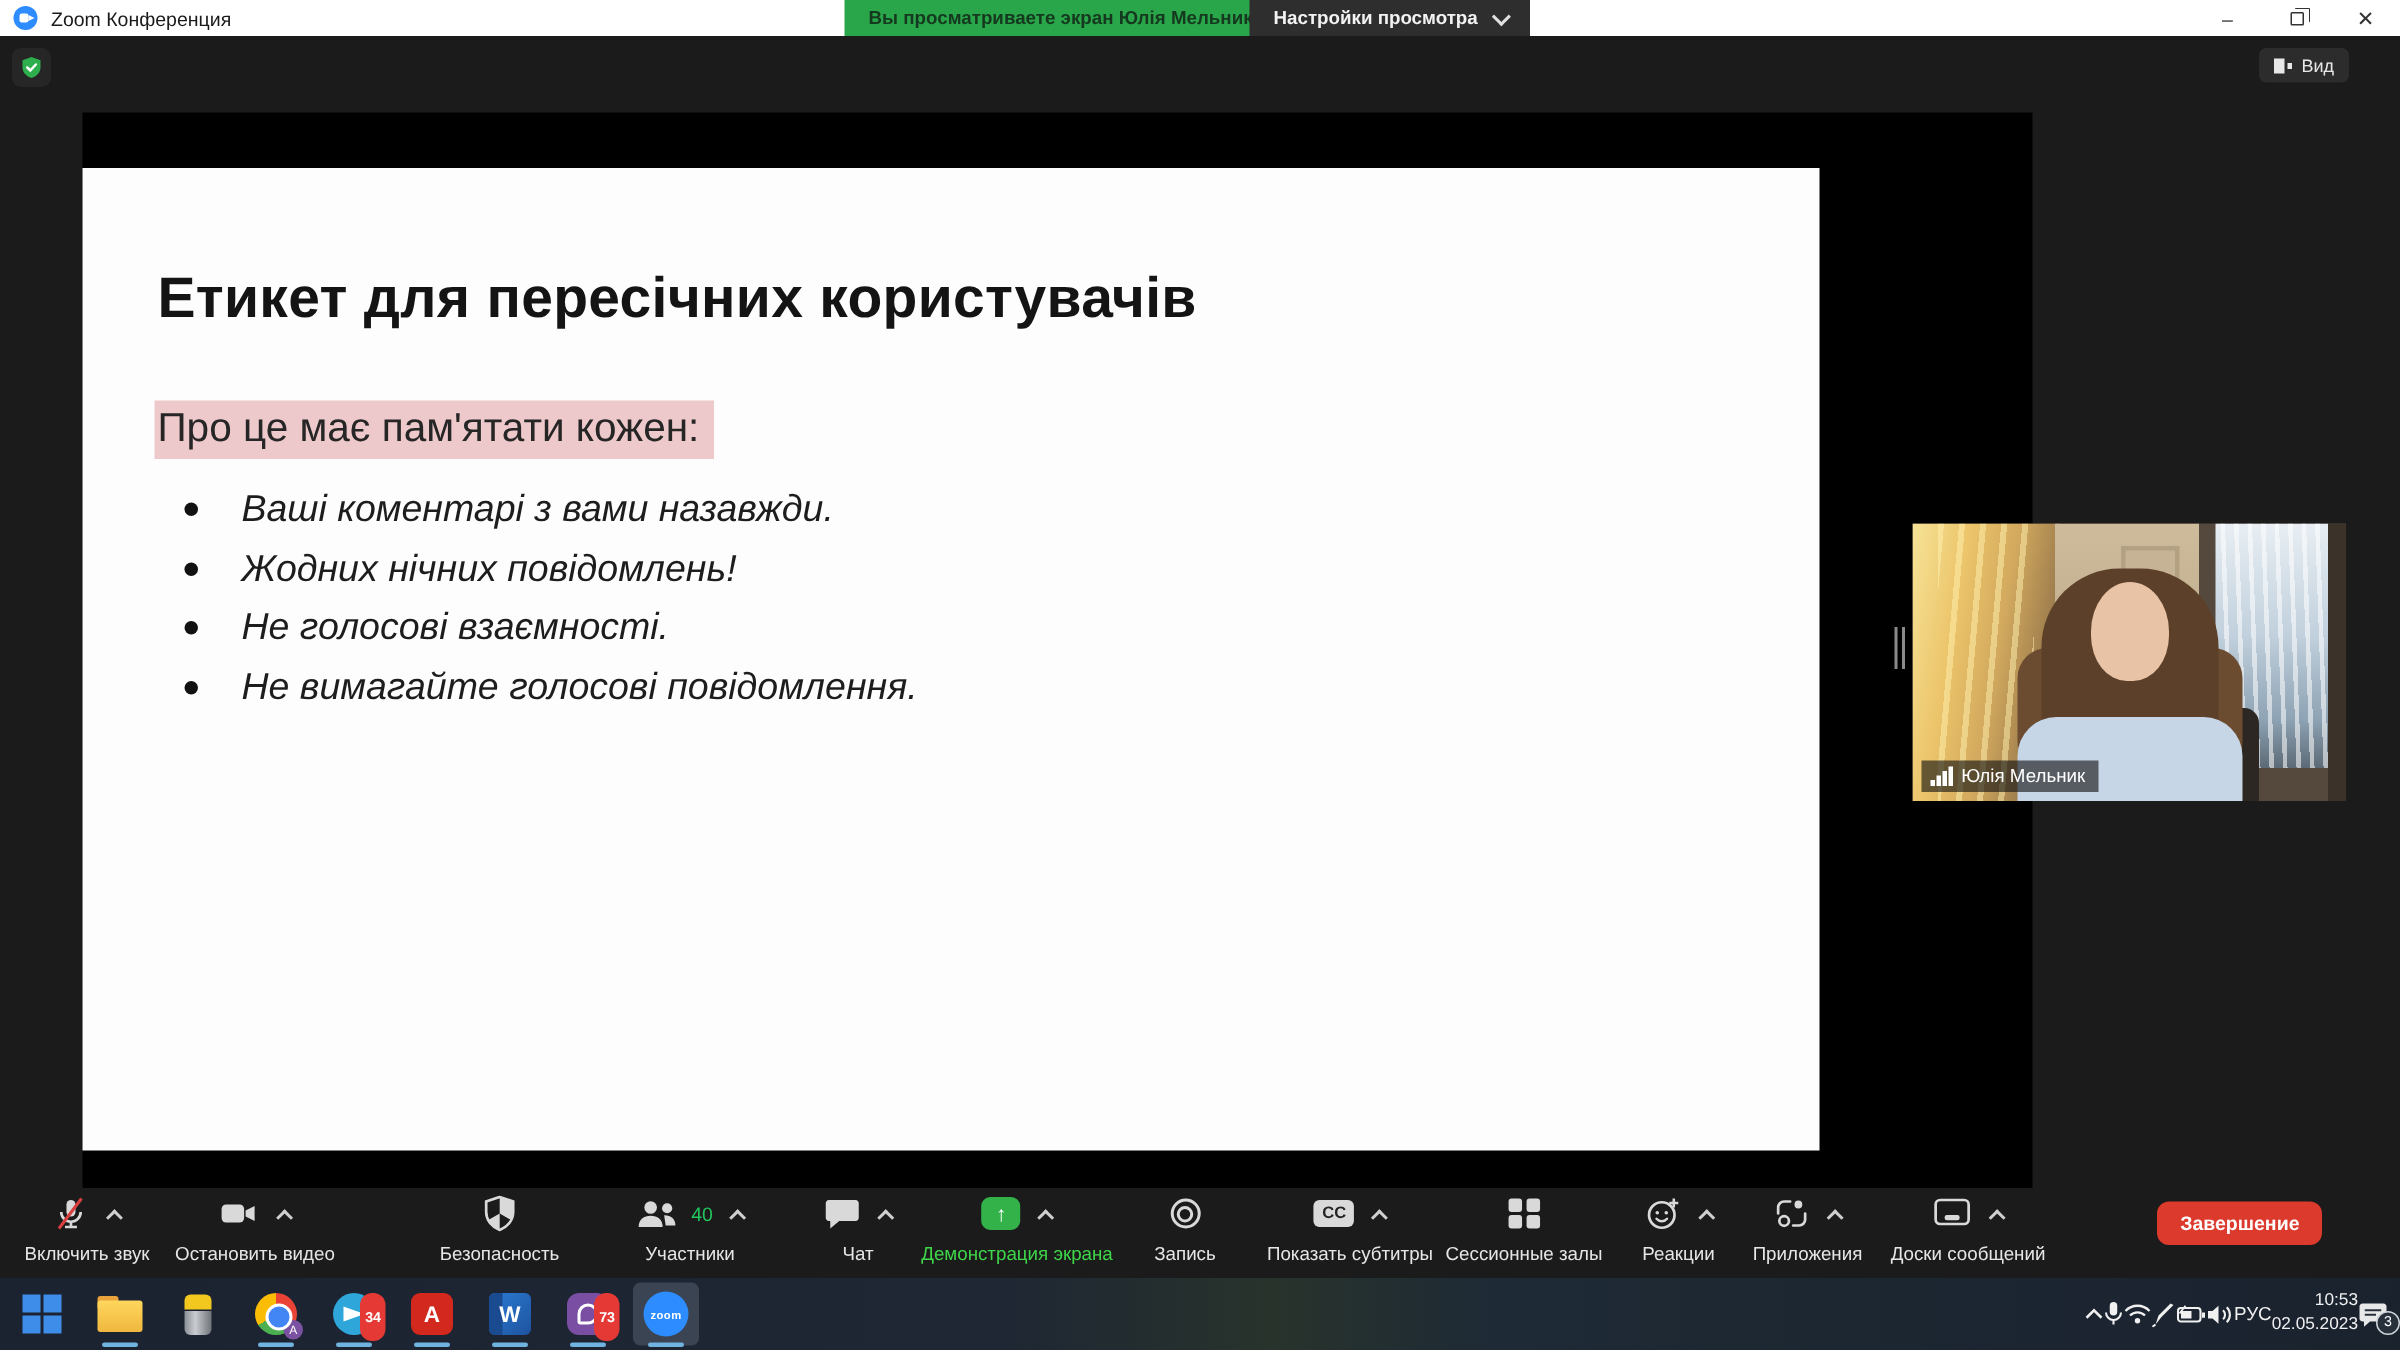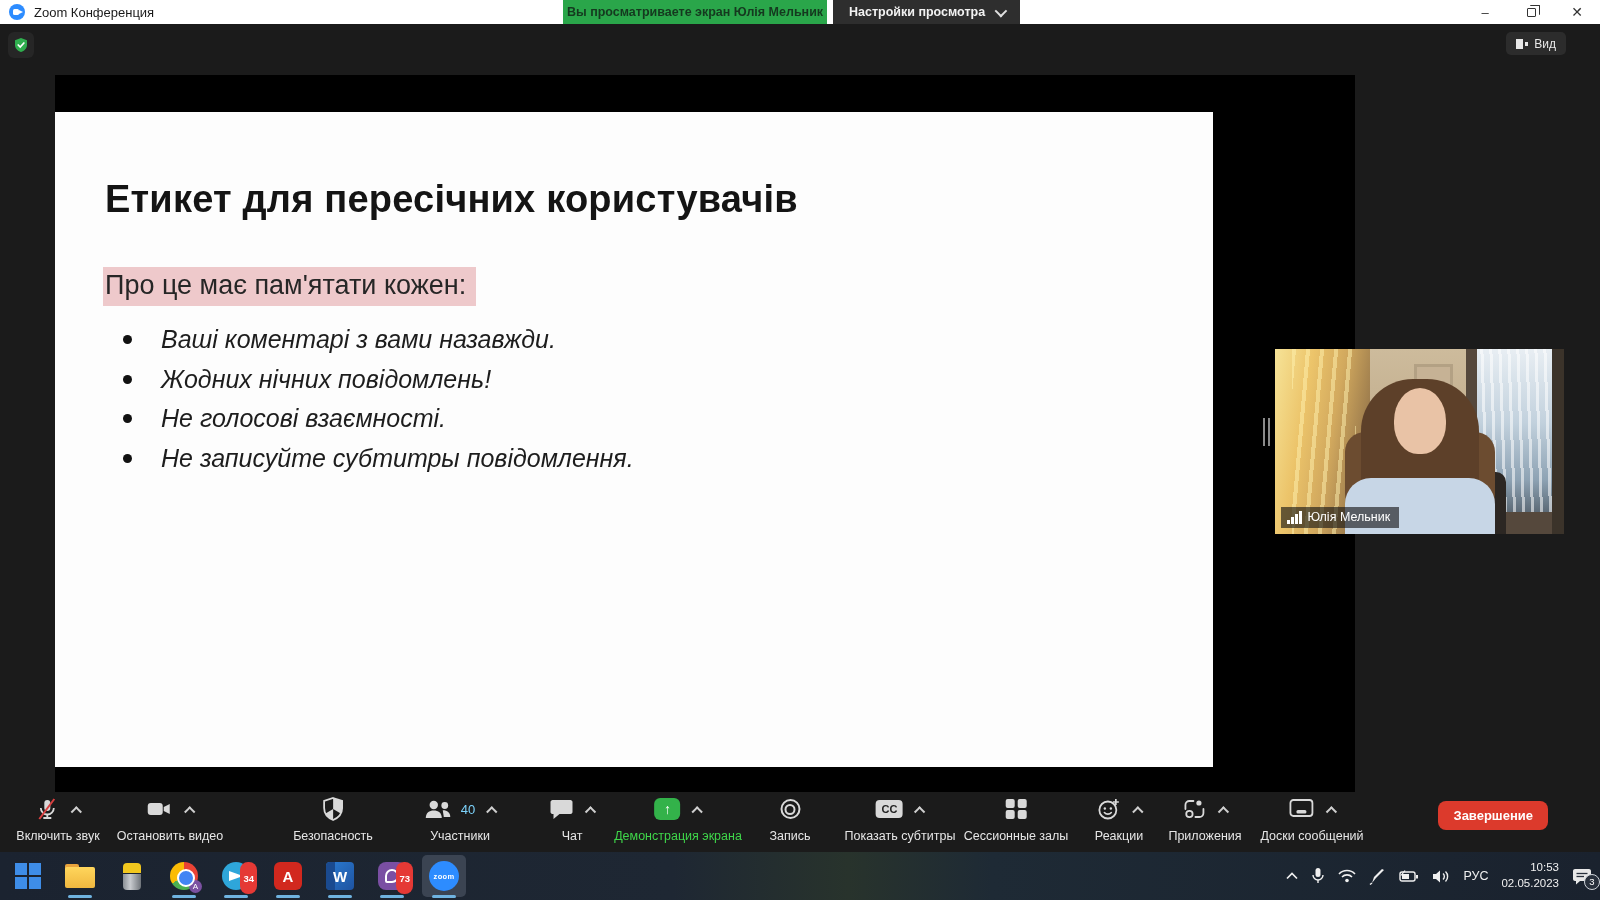--- a/index.html
+++ b/index.html
@@ -9,21 +9,21 @@
   
   .titlebar { position:absolute; left:0; top:0; width:1600px; height:24px; background:#ffffff;
     display:flex; align-items:center; z-index:30; }
   .zoom-logo { width:16px; height:16px; border-radius:50%; background:#2d8cff; margin-left:9px;
     position:relative; }
   .zoom-logo::after { content:""; position:absolute; left:3.5px; top:5px; width:6px; height:6px;
     background:#fff; border-radius:1.5px; }
   .zoom-logo::before { content:""; position:absolute; right:2.5px; top:6px;
     border-left:4px solid #fff; border-top:2px solid transparent; border-bottom:2px solid transparent; }
   .tb-title { font-size:13px; color:#1a1a1a; margin-left:9px; }
-  .share-banner { position:absolute; left:563px; top:0; height:24px; padding:0 4px;
+  .share-banner { position:absolute; left:563px; top:0; height:24px; padding:0 16px;
     background:#2aa64a; color:#15391f; font-size:12.5px; font-weight:bold;
     display:flex; align-items:center; }
   .view-settings { position:absolute; left:833px; top:0; height:24px; padding:0 16px;
     background:#2e2e2e; color:#f2f2f2; font-size:12.5px; font-weight:bold;
     display:flex; align-items:center; gap:10px; cursor:pointer; }
   .chev-down { width:9px; height:9px; border-right:2px solid #e0e0e0; border-bottom:2px solid #e0e0e0;
     transform:rotate(45deg) translateY(-2px); }
   .win-controls { position:absolute; right:0; top:0; height:24px; display:flex; }
   .win-btn { width:46px; height:24px; display:flex; align-items:center; justify-content:center;
     color:#333; font-size:13px; }
@@ -90,21 +90,21 @@
   .sig-bars i { width:2.5px; background:#fff; display:block; }
 
   
   .toolbar { position:absolute; left:0; top:792px; width:1600px; height:60px; background:#1b1b1b; z-index:10; }
   .tbar-item { position:absolute; top:4px; transform:translateX(-50%); display:flex;
     flex-direction:column; align-items:center; gap:7px; color:#e6e6e6; font-size:12.5px;
     white-space:nowrap; cursor:pointer; }
   .icon-row { height:26px; display:flex; align-items:center; gap:13px; }
   .chev-up { width:8px; height:8px; border-left:2px solid #cfcfcf; border-top:2px solid #cfcfcf;
     transform:rotate(45deg) translate(2px,2px); }
-  .count { font-size:13px; color:#7dd3fc; margin-left:-6px; }
+  .count { font-size:13px; color:#22c55e; margin-left:-6px; }
   .lbl-green { color:#3fd64a; }
   .share-icon { width:26px; height:22px; background:#33b24a; border-radius:6px; display:flex;
     align-items:center; justify-content:center; color:#fff; font-size:14px; font-weight:bold; }
   .cc-icon { width:27px; height:18px; background:#d9d9d9; border-radius:4px; color:#232323;
     font-size:11px; font-weight:bold; display:flex; align-items:center; justify-content:center; }
   .grid4 { display:grid; grid-template-columns:9px 9px; grid-template-rows:9px 9px; gap:2.5px; }
   .grid4 i { background:#d9d9d9; border-radius:2px; }
   .rec-icon { width:20px; height:20px; border:2px solid #d9d9d9; border-radius:50%;
     display:flex; align-items:center; justify-content:center; }
   .rec-icon i { width:11px; height:11px; border:2px solid #d9d9d9; border-radius:50%; }
@@ -155,21 +155,21 @@
   .word-icon::before { content:""; position:absolute; left:0; top:0; width:9px; height:28px;
     background:#1a4a8f; border-radius:4px 0 0 4px; }
   .word-icon span { position:relative; }
   .viber-icon { position:relative; width:28px; height:28px; border-radius:8px; background:#7a4fa3;
     display:flex; align-items:center; justify-content:center; }
   .viber-glyph { width:14px; height:14px; border:2.5px solid #fff; border-radius:50% 50% 50% 2px; }
   .zoom-app { position:relative; width:30px; height:30px; border-radius:50%; background:#2d8cff;
     color:#fff; font-size:7.5px; font-weight:bold; display:flex; align-items:center; justify-content:center;
     letter-spacing:.3px; }
 
-  .tray { position:absolute; right:8px; top:0; height:48px; display:flex; align-items:center; gap:13px;
+  .tray { position:absolute; right:8px; top:0; height:48px; display:flex; align-items:center; gap:0;
     color:#f0f0f0; }
   .tray-icon { display:flex; align-items:center; justify-content:center; cursor:pointer; }
   .tray-lang { font-size:12.5px; cursor:pointer; }
   .tray-clock { text-align:right; font-size:11.5px; line-height:1.35; cursor:pointer; }
   .notif { position:relative; cursor:pointer; }
   .notif-badge { position:absolute; right:-8px; bottom:-5px; width:16px; height:16px; border-radius:50%;
     background:#28303c; border:1.5px solid #cfd4da; color:#fff; font-size:9.5px;
     display:flex; align-items:center; justify-content:center; }
 </style>
 </head>
@@ -204,21 +204,21 @@
 </div>
 
 <div class="share-area">
   <div class="slide">
     <div class="slide-title">Етикет для пересічних користувачів</div>
     <div class="slide-subtitle" style="background:#eec9cb;">Про це має пам'ятати кожен:</div>
     <ul class="slide-bullets">
       <li>Ваші коментарі з вами назавжди.</li>
       <li>Жодних нічних повідомлень!</li>
       <li>Не голосові взаємності.</li>
-      <li>Не записуйте субтитры повідомлення.</li>
+      <li>Не вимагайте голосові повідомлення.</li>
     </ul>
   </div>
 </div>
 
 <div class="vt-handle">
     <span></span>
     <span></span>
   </div>
 <div class="video-thumb">
   <div class="vt-left-light"></div>

